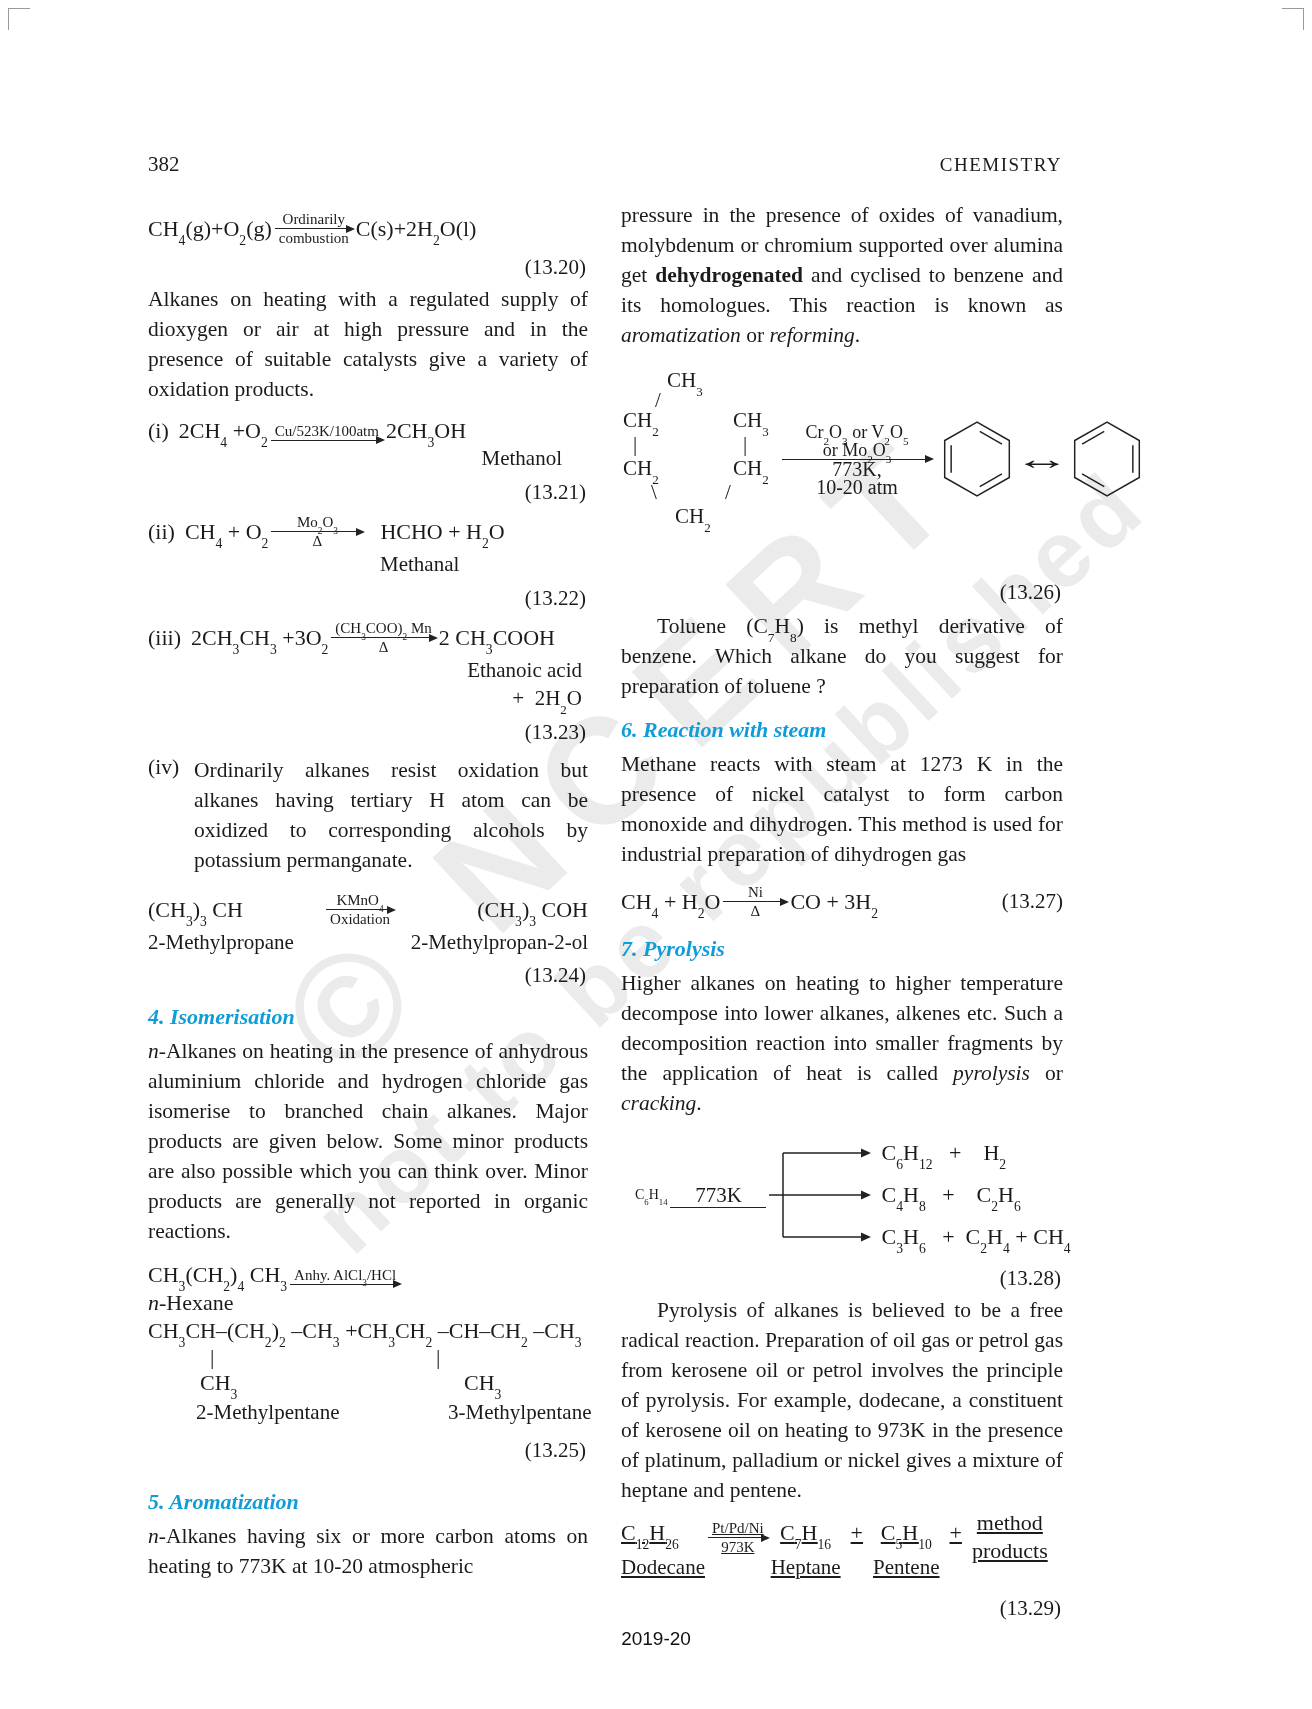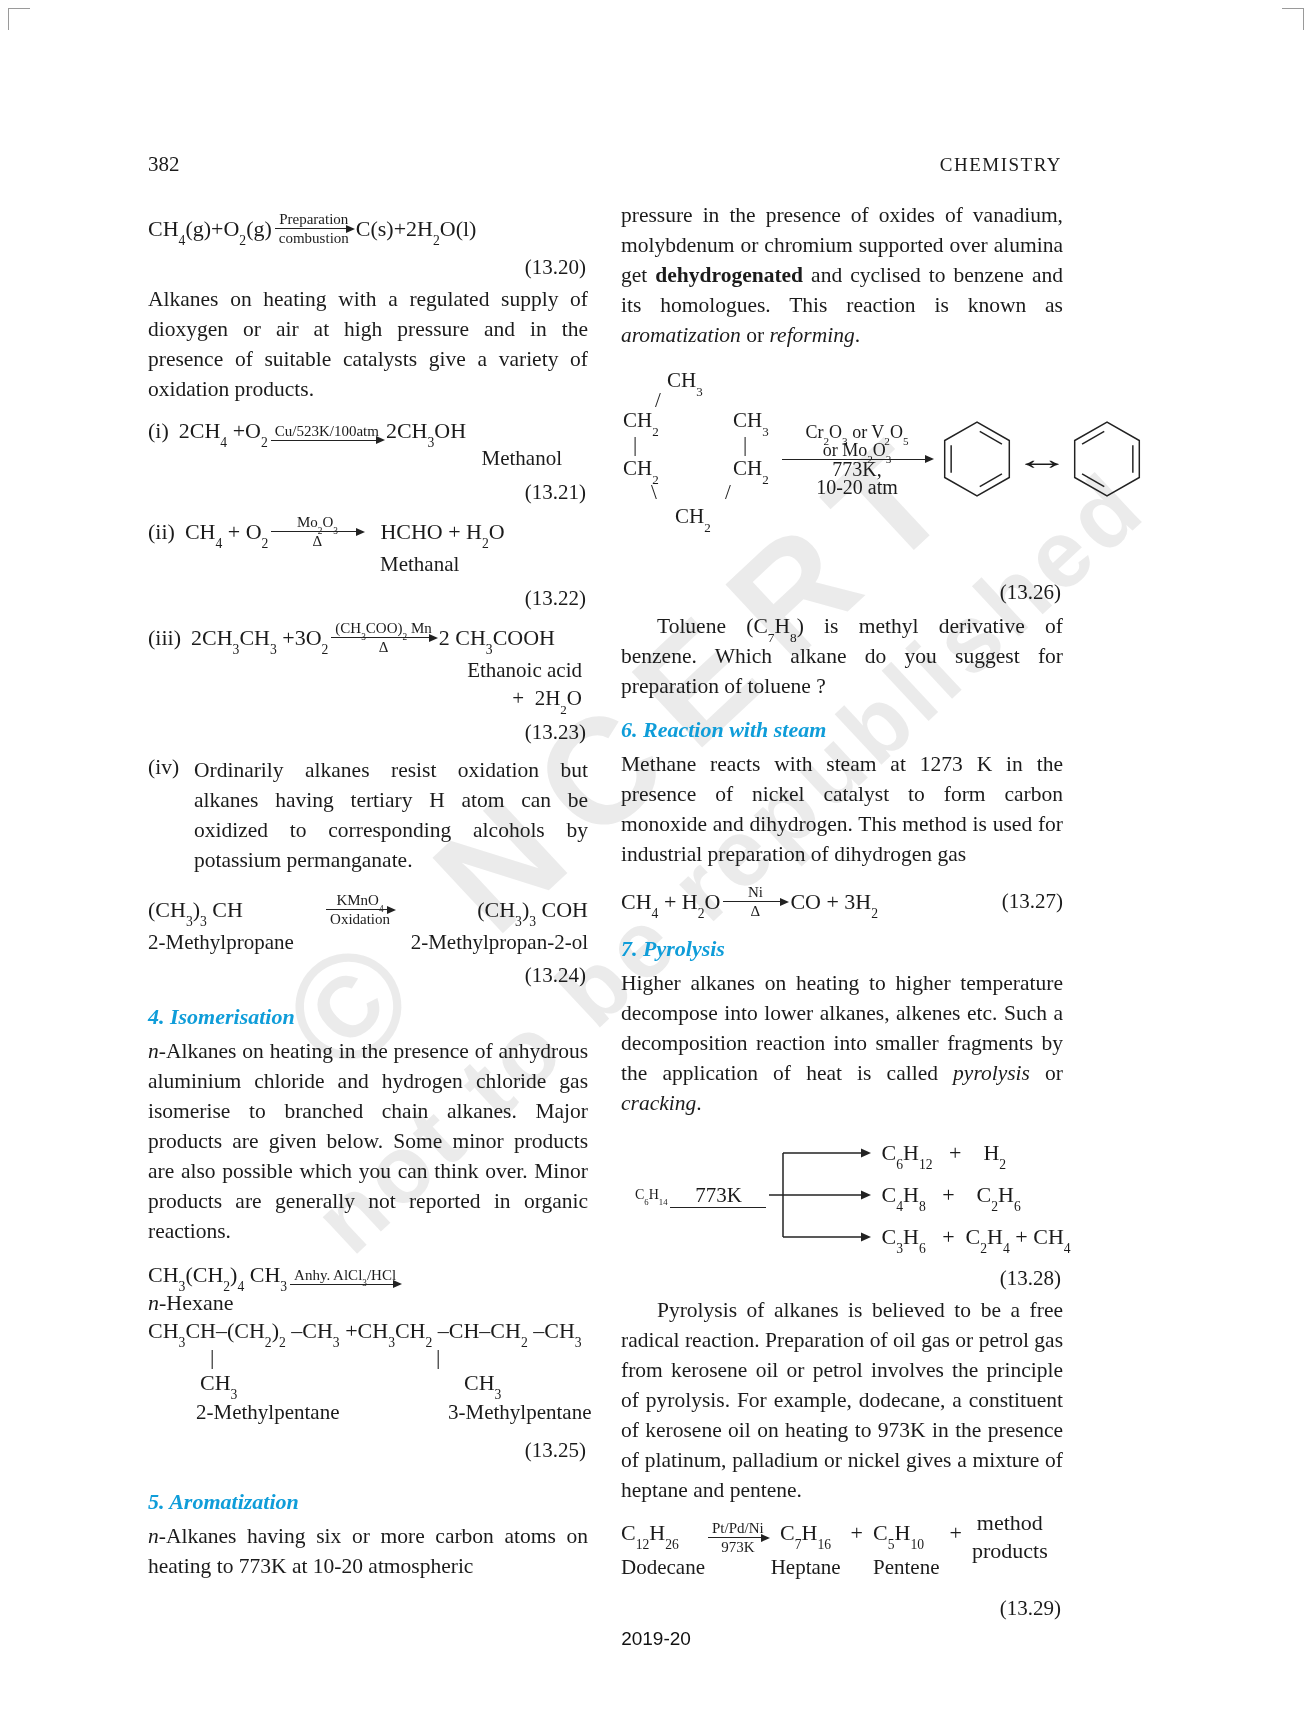--- a/index.html
+++ b/index.html
@@ -62,21 +62,21 @@
   .chain span { position:absolute; white-space:nowrap; }
   .ringwrap { display:flex; align-items:center; margin-left:6px; }
   .resarrow { display:inline-block; font-size:30px; transform:scaleX(1.9); margin:0 14px; }
 
   
   .scheme28 { display:flex; align-items:center; margin-top:14px; margin-left:14px; }
   .prodcol { display:flex; flex-direction:column; font-size:22px; }
   .prodcol .prow { height:42px; line-height:42px; }
 
   
-  .eq29 { display:flex; align-items:flex-start; font-size:22px; margin-top:12px; }
+  .eq29 { display:flex; align-items:flex-start; font-size:22px; margin-top:12px;text-decoration:underline; }
   .stk { display:flex; flex-direction:column; }
   .stk .frm { height:32px; line-height:32px; white-space:nowrap; }
   .stk .nm { font-size:21px; margin-top:6px; white-space:nowrap; }
   .plus { line-height:32px; padding:0 10px; }
   .other-stk { margin-top:-8px; line-height:28px; text-align:center; }
 
   .footer { position:absolute; left:0; right:0; top:1628px; text-align:center; font-family:"Liberation Sans","DejaVu Sans",sans-serif; font-size:19px; color:#111; }
   svg { display:block; }
 </style>
 </head>
@@ -95,21 +95,21 @@
   <div class="hdr">
     <span class="pgnum">382</span>
     <span class="hdr-right">CHEMISTRY</span>
   </div>
 
   <div class="col col-left">
 
     <div class="eq" style="margin-top:16px">
       <span class="f">CH<sub>4</sub>(g)+O<sub>2</sub>(g)</span>
       <span class="rxn">
-        <span class="lbl">Preparation</span>
+        <span class="lbl">Ordinarily</span>
         <span class="shaft"></span>
         <span class="lbl">combustion</span>
       </span>
       <span class="f">C(s)+2H<sub>2</sub>O(l)</span>
     </div>
     <div class="eqnum">(13.20)</div>
 
     <div class="para">Alkanes on heating with a regulated supply of dioxygen or air at high pressure and in the presence of suitable catalysts give a variety of oxidation products.</div>
 
     <div class="eq" style="margin-top:14px">
@@ -299,21 +299,21 @@
       <span class="rxn" style="margin-top:2px">
         <span class="lbl">Pt/Pd/Ni</span>
         <span class="shaft"></span>
         <span class="lbl">973K</span>
       </span>
       <span class="stk" style="align-items:center">
         <span class="frm">C<sub>7</sub>H<sub>16</sub></span>
         <span class="nm">Heptane</span>
       </span>
       <span class="plus">+</span>
-      <span class="stk" style="align-items:flex-start">
+      <span class="stk" style="align-items:center">
         <span class="frm">C<sub>5</sub>H<sub>10</sub></span>
         <span class="nm">Pentene</span>
       </span>
       <span class="plus">+</span>
       <span class="other-stk">
         <span style="display:block">method</span>
         <span style="display:block">products</span>
       </span>
     </div>
     <div class="eqnum" style="margin-top:16px">(13.29)</div>

